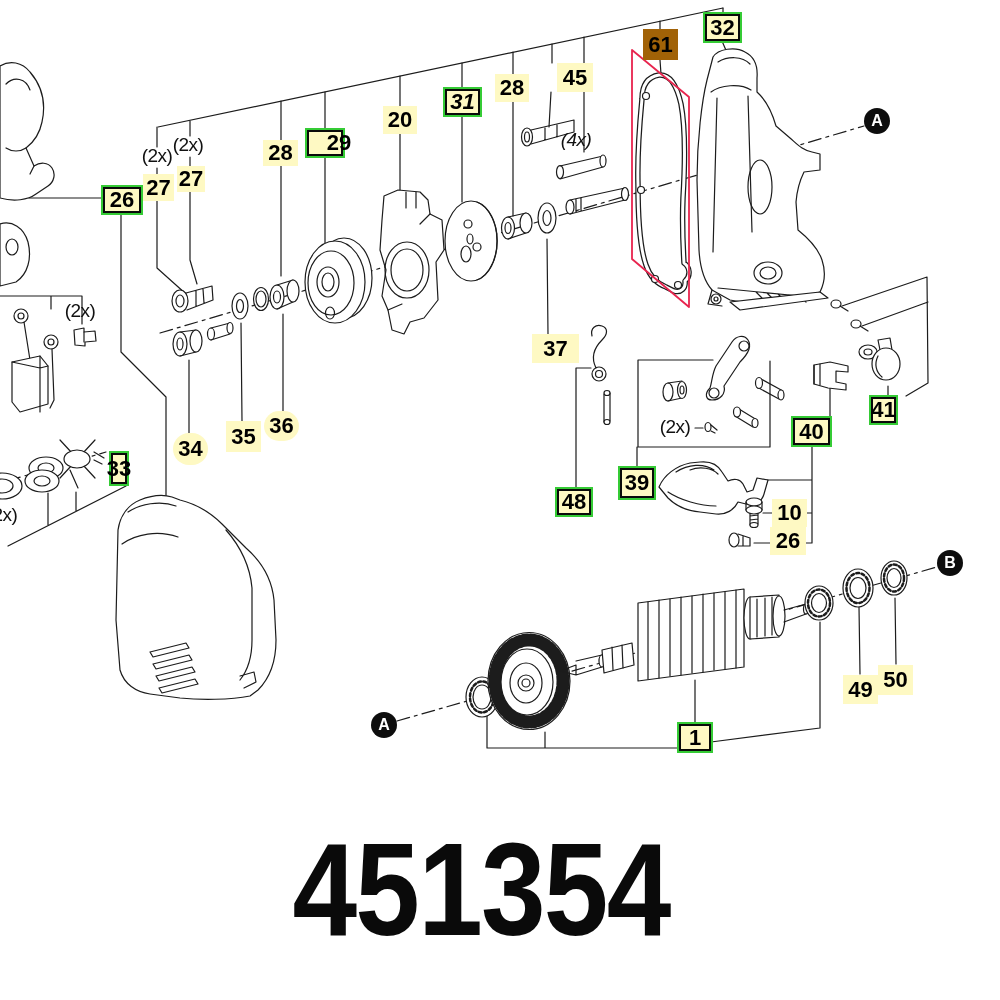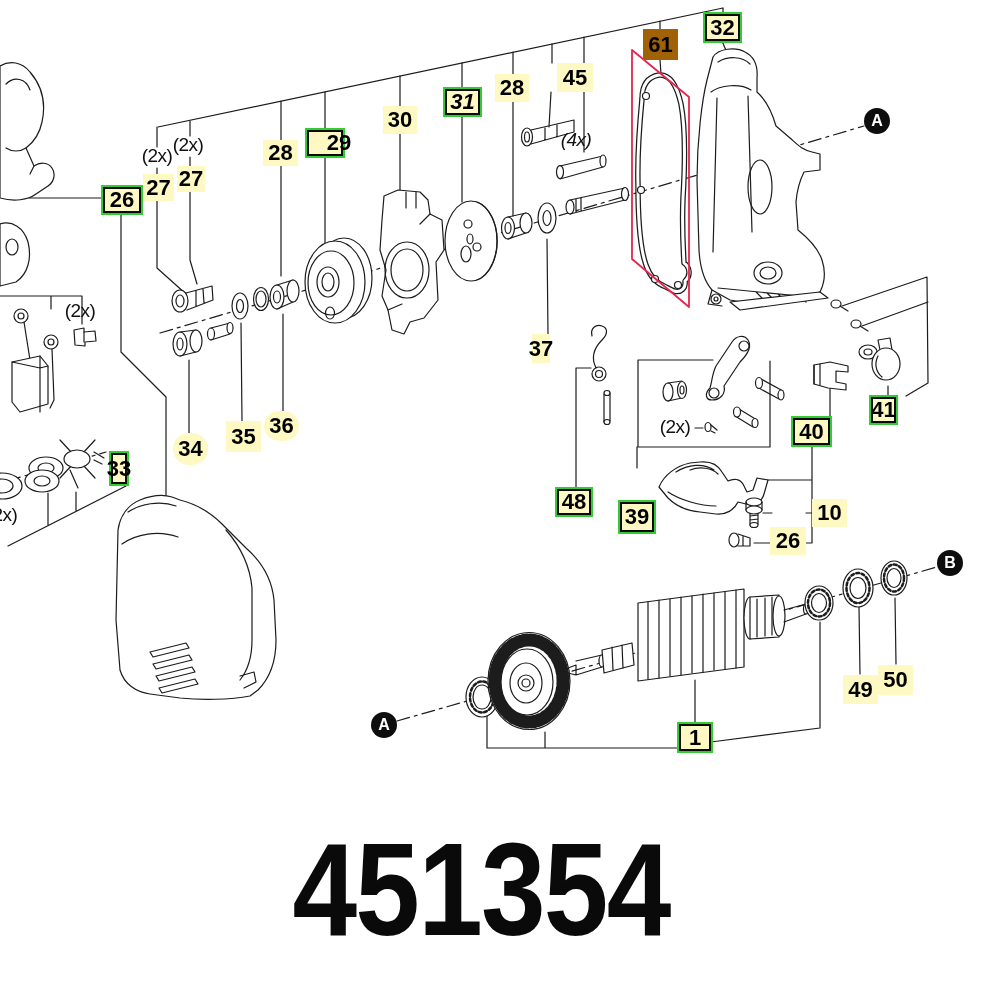--- a/index.html
+++ b/index.html
@@ -295,36 +295,36 @@
     <path stroke="#e8244e" stroke-width="1.8" d="M632,50 L689,97 L689,307 L632,259 Z"></path>
   </g>
 </svg>
 
 <div id="label-layer">
     <div class="lbl bordered" style="left: 103px; top: 187px; width: 38px; height: 26px;">26</div>
     <div class="lbl plain" style="left: 143px; top: 174px; width: 31px; height: 27px;">27</div>
     <div class="lbl plain" style="left: 177px; top: 166px; width: 28px; height: 26px;">27</div>
     <div class="lbl plain" style="left: 263px; top: 140px; width: 35px; height: 26px;">28</div>
     <div class="lbl bordered" style="left: 307px; top: 130px; width: 36px; height: 26px; padding-left: 28px;">29</div>
-    <div class="lbl plain" style="left: 383px; top: 106px; width: 34px; height: 28px;">30</div>
+    <div class="lbl plain" style="left: 383px; top: 106px; width: 34px; height: 28px;">20</div>
     <div class="lbl bordered" style="left: 445px; top: 89px; width: 35px; height: 26px; font-style: italic;">31</div>
     <div class="lbl plain" style="left: 495px; top: 74px; width: 34px; height: 28px;">28</div>
     <div class="lbl plain" style="left: 534px; top: 63px; width: 36px; height: 29px; margin-left: 23px;">45</div>
     <div class="lbl red" style="left: 643px; top: 29px; width: 35px; height: 31px;">61</div>
     <div class="lbl bordered" style="left: 705px; top: 14px; width: 35px; height: 27px;">32</div>
     <div class="lbl bordered" style="left: 111px; top: 453px; width: 16px; height: 31px;">33</div>
     <div class="lbl plain" style="left: 173px; top: 433px; width: 35px; height: 32px; border-radius: 16px;">34</div>
     <div class="lbl plain" style="left: 226px; top: 421px; width: 35px; height: 31px;">35</div>
     <div class="lbl plain" style="left: 264px; top: 411px; width: 35px; height: 30px; border-radius: 15px;">36</div>
-    <div class="lbl plain" style="left: 532px; top: 334px; width: 18px; height: 29px; text-align: center;">37</div>
+    <div class="lbl plain" style="left: 532px; top: 334px; width: 47px; height: 29px; text-align: center;">37</div>
     <div class="lbl bordered" style="left: 557px; top: 489px; width: 34px; height: 26px;">48</div>
-    <div class="lbl bordered" style="left: 620px; top: 468px; width: 34px; height: 30px; margin-top: 34px;">39</div>
+    <div class="lbl bordered" style="left: 620px; top: 468px; width: 34px; height: 30px;">39</div>
     <div class="lbl bordered" style="left: 793px; top: 418px; width: 37px; height: 27px;">40</div>
     <div class="lbl bordered" style="left: 871px; top: 397px; width: 25px; height: 26px;">41</div>
-    <div class="lbl plain" style="left: 812px; top: 499px; width: 35px; height: 28px;">10</div>
+    <div class="lbl plain" style="left: 772px; top: 499px; width: 35px; height: 28px;">10</div>
     <div class="lbl plain" style="left: 770px; top: 527px; width: 36px; height: 28px;">26</div>
     <div class="lbl bordered" style="left: 679px; top: 724px; width: 32px; height: 27px;">1</div>
     <div class="lbl plain" style="left: 843px; top: 675px; width: 35px; height: 29px;">49</div>
     <div class="lbl plain" style="left: 878px; top: 665px; width: 35px; height: 30px;">50</div>
   </div>
 <div id="note-layer">
     <div class="qnote" style="left: 121px; top: 145px;">(2x)</div>
     <div class="qnote" style="left: 152px; top: 134px;">(2x)</div>
     <div class="qnote" style="left: 540px; top: 129px; font-style: italic;">(4x)</div>
     <div class="qnote" style="left: 44px; top: 300px;">(2x)</div>

